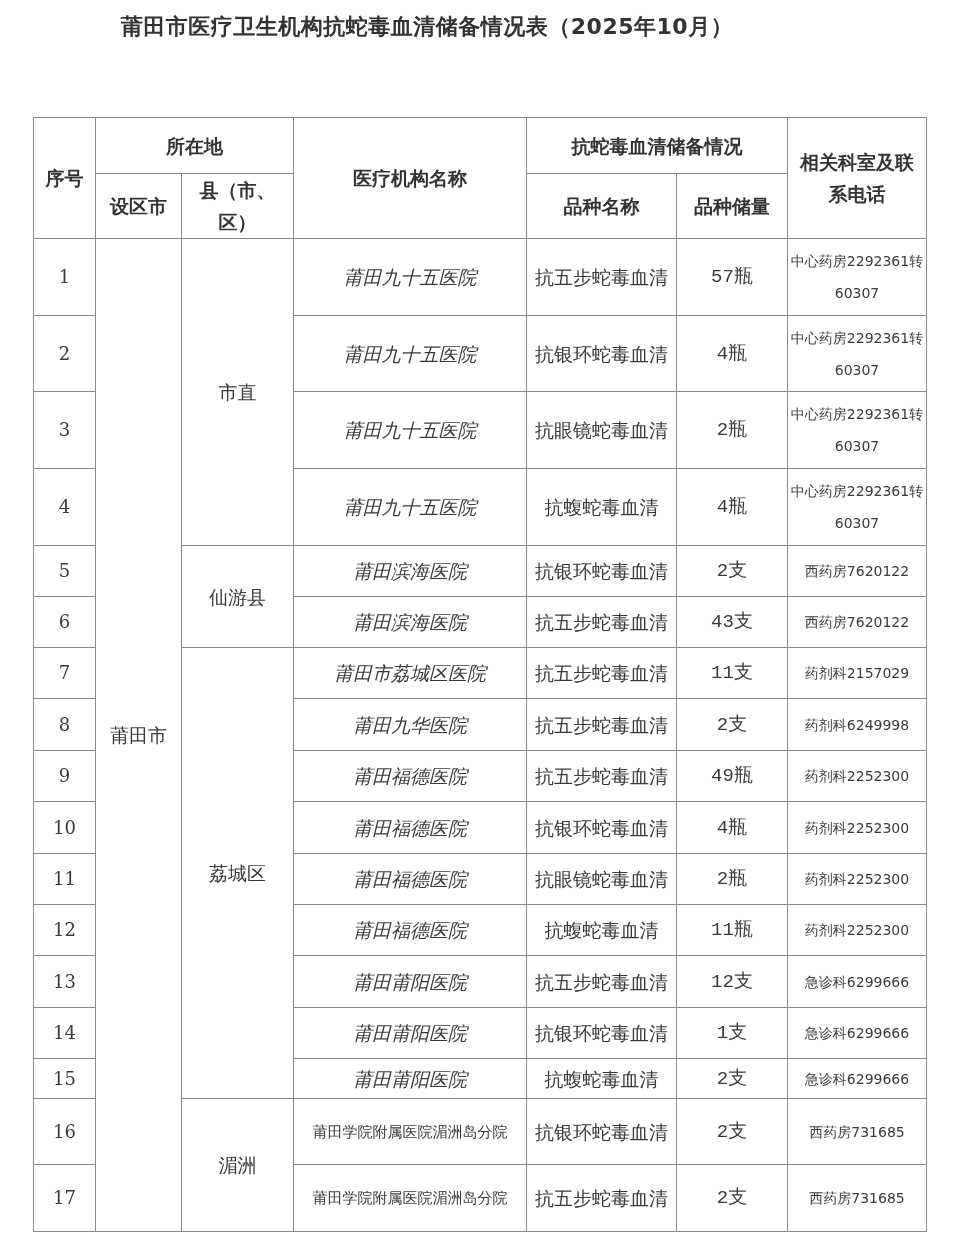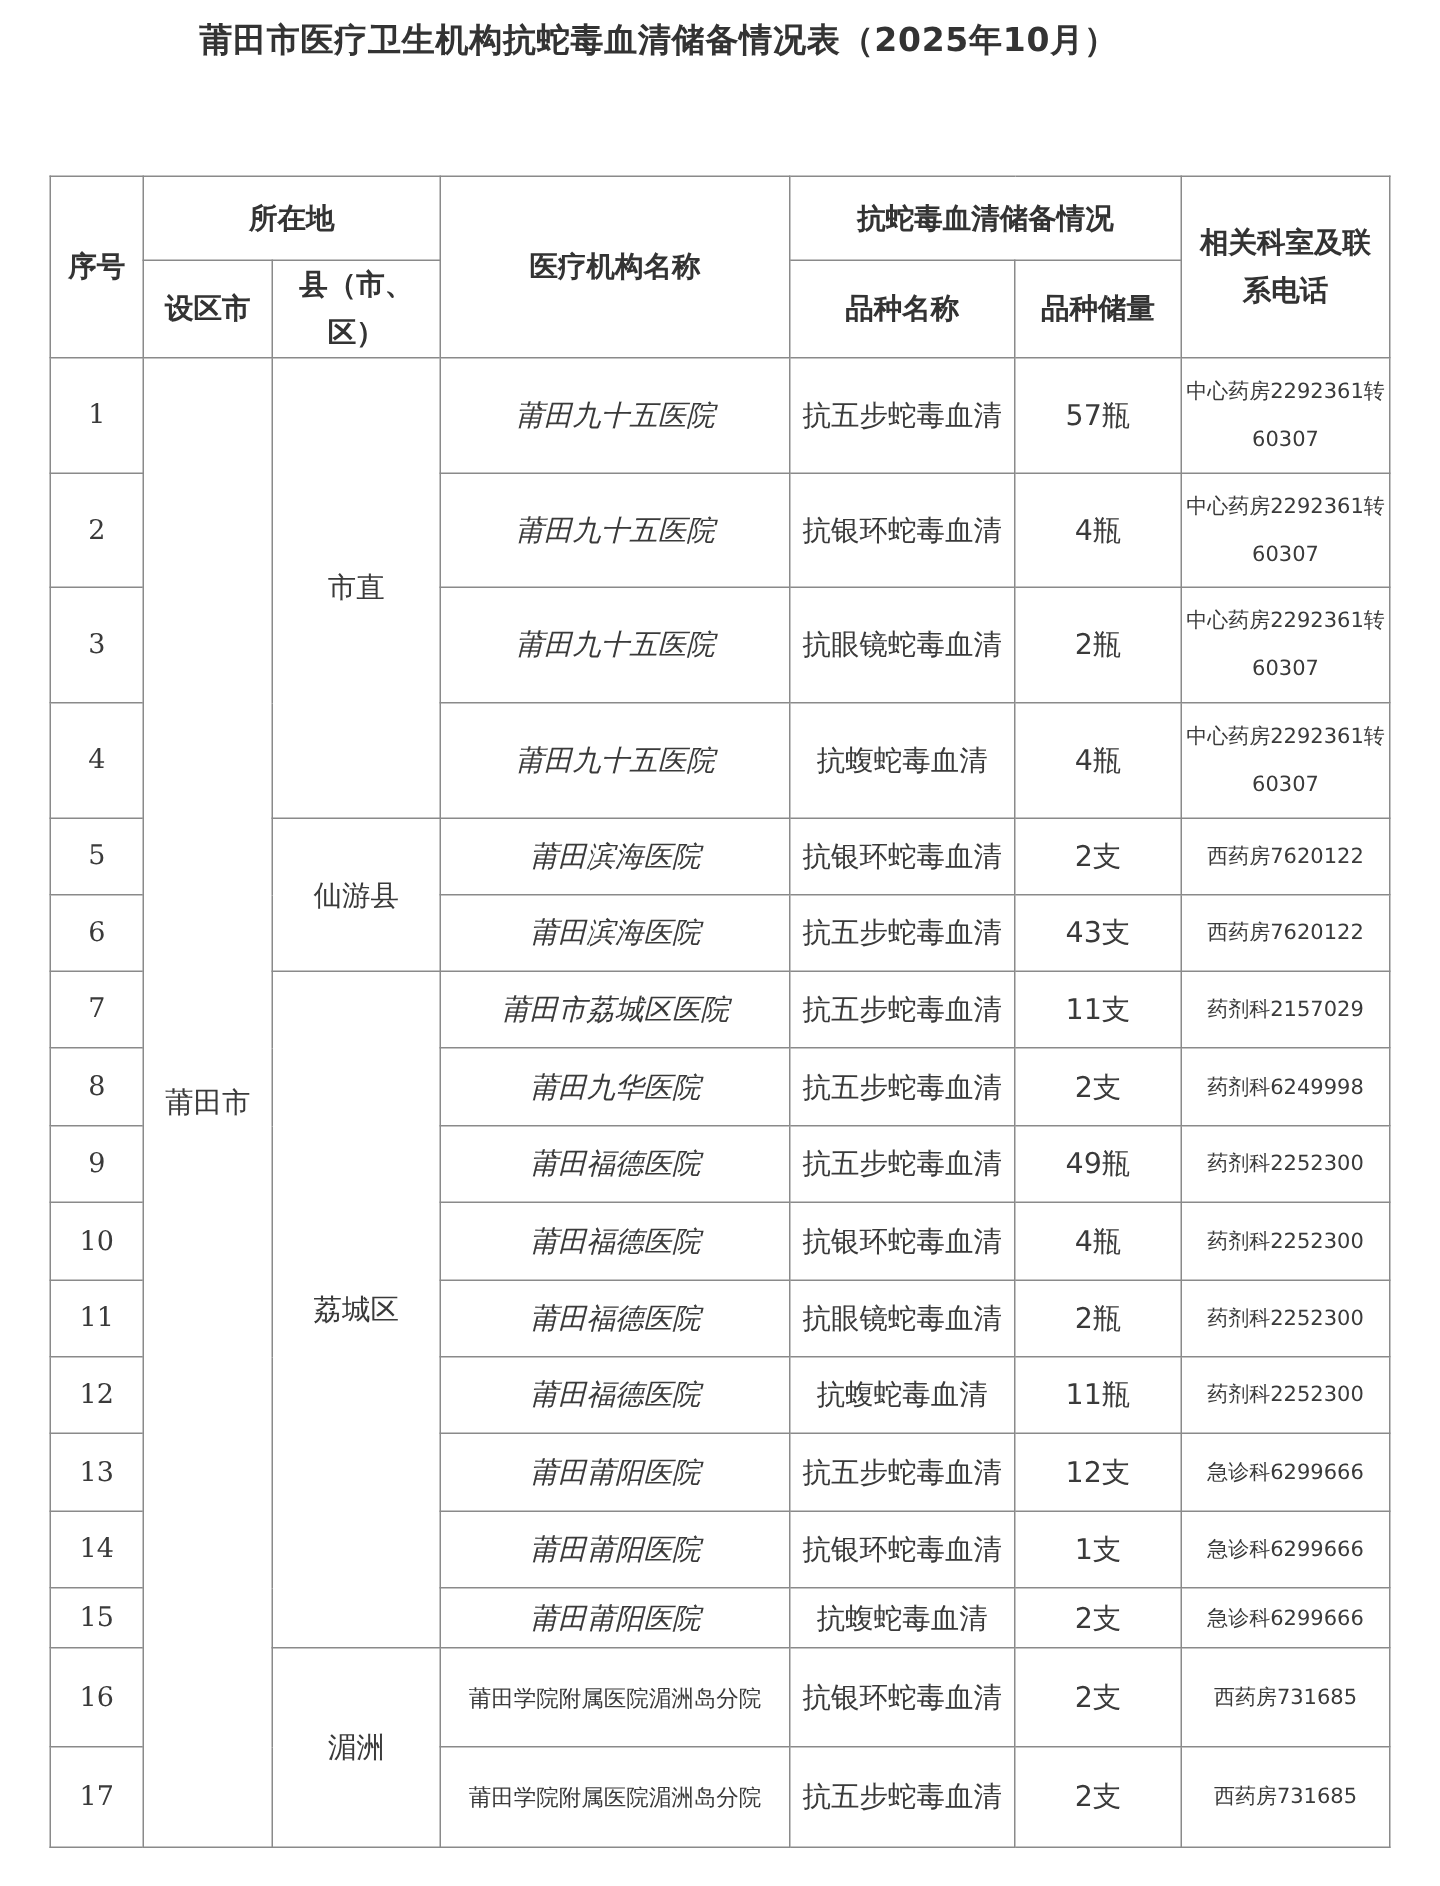--- a/index.html
+++ b/index.html
@@ -1,26 +1,26 @@
 <!DOCTYPE html>
 <html><head>
 <meta charset="utf-8">
 <style>
   html, body { margin: 0; padding: 0; background: #ffffff; }
   body { width: 960px; height: 1257px; position: relative; overflow: hidden;
          font-family: "DejaVu Sans", "Liberation Sans", sans-serif; color: #333333; }
-  .title { position: absolute; top: 12px; left: 16px; width: 846px; text-align: center;
+  .title { position: absolute; top: 12px; left: 4px; width: 846px; text-align: center;
            font-size: 22px; font-weight: bold; color: #333333; letter-spacing: 0.5px; }
   table { position: absolute; top: 117px; left: 33px; width: 893px;
           border-collapse: collapse; table-layout: fixed; }
   td, th { border: 1.5px solid #8a8a8a; text-align: center; vertical-align: middle;
            padding: 0 2px; font-size: 19px; line-height: 32px; color: #3a3a3a; font-weight: normal; }
   th { font-weight: bold; font-size: 19px; color: #333333; }
   td.num { font-family: "DejaVu Serif", "Liberation Serif", serif; font-size: 18px; }
-  td.qty { font-size: 19px; }
+  td.qty { font-size: 19px; font-family: Liberation Mono, monospace; }
   td.phone { font-size: 14px; white-space: nowrap; padding: 0; }
   td.name { font-size: 19px; font-style: italic; }
   td.small { font-size: 15px; line-height: 24px; }
 </style>
 </head>
 <body>
 
 <div class="title">莆田市医疗卫生机构抗蛇毒血清储备情况表（2025年10月）</div>
 
 <table>

